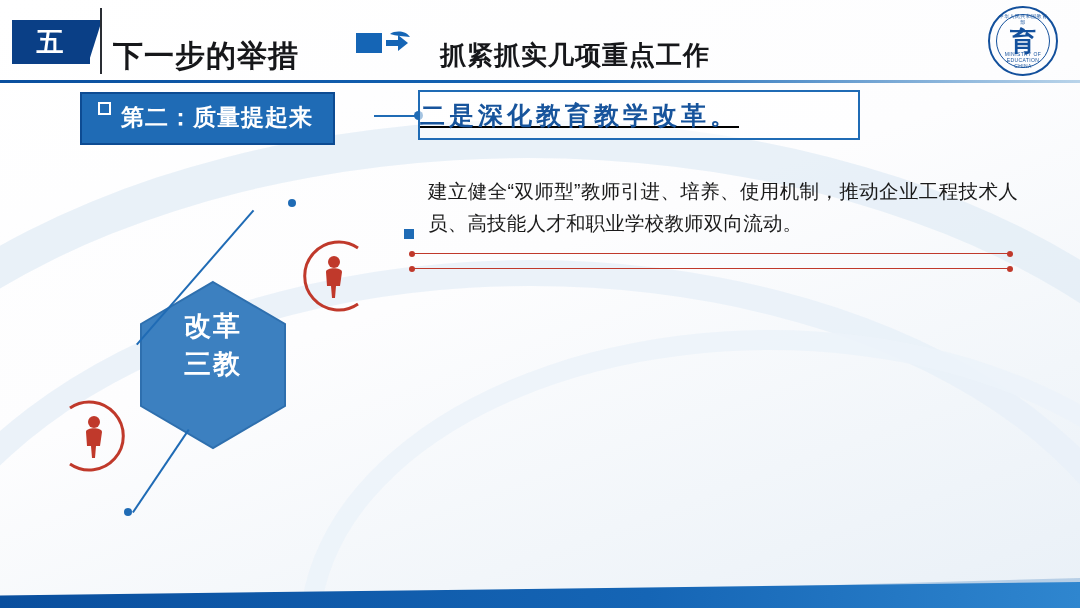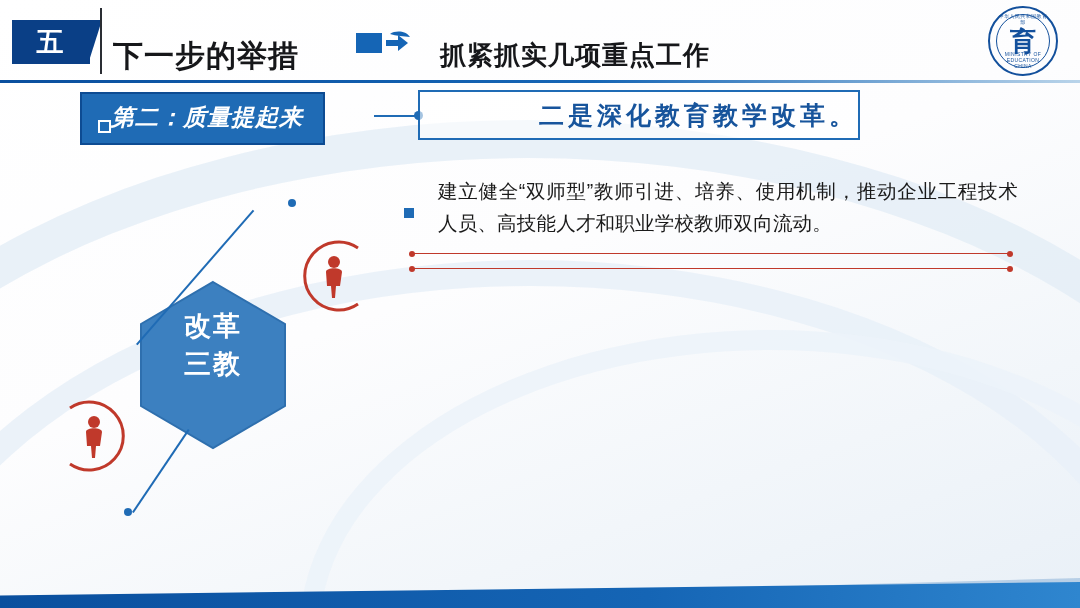--- a/index.html
+++ b/index.html
@@ -136,22 +136,22 @@
     position: absolute;
     left: 80px; top: 92px;
     padding: 8px 20px 10px 16px;
     background: #1f6bb5;
     color: #ffffff;
     font-size: 23px;
     font-weight: bold;
     letter-spacing: 1px;
     border: 2px solid #0d4b92;
     display: flex;
-    align-items: flex-end;
-    font-style: italic;
+    align-items: flex-start;
+    gap: 10px;
   }
   .tag-square {
     display: inline-block;
     width: 13px; height: 13px;
     border: 2px solid #ffffff;
     box-sizing: border-box;
   }
   .connector {
     position: absolute;
     left: 374px; top: 115px;
@@ -167,22 +167,23 @@
   }
   .title-box {
     position: absolute;
     left: 418px; top: 90px;
     width: 442px;
     height: 50px;
     border: 2px solid #1f6bb5;
     box-sizing: border-box;
     display: flex;
     align-items: center;
-    justify-content: flex-end;
+    justify-content: flex-start;
     background: rgba(255,255,255,0.6);
+    text-decoration: underline;
   }
   .title-box span {
     font-size: 25px;
     font-weight: bold;
     color: #17549c;
     letter-spacing: 4px;
   }
 
   
   .hexagon {
@@ -225,22 +226,22 @@
   }
 
   
   .bullets {
     position: absolute;
     left: 404px; top: 176px;
     width: 614px;
   }
   .bullet-row {
     display: flex;
-    align-items: center;
-    gap: 24px;
+    align-items: flex-end;
+    gap: 14px;
   }
   .bullet-sq {
     flex: 0 0 auto;
     width: 10px; height: 10px;
     background: #1f6bb5;
     margin-top: 11px;
   }
   .bullet-text {
     font-size: 19.5px;
     line-height: 1.62;

